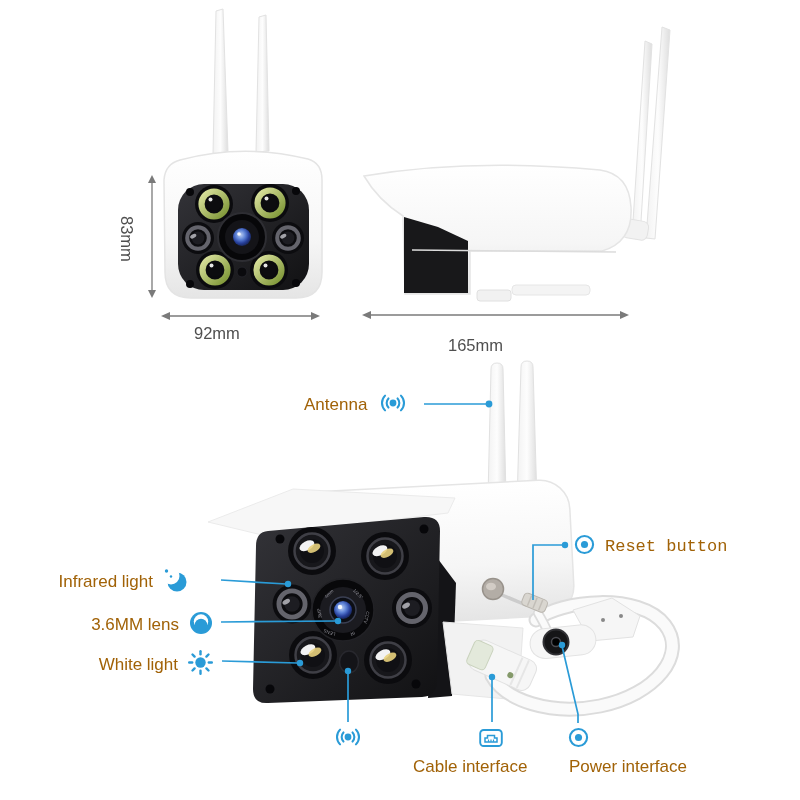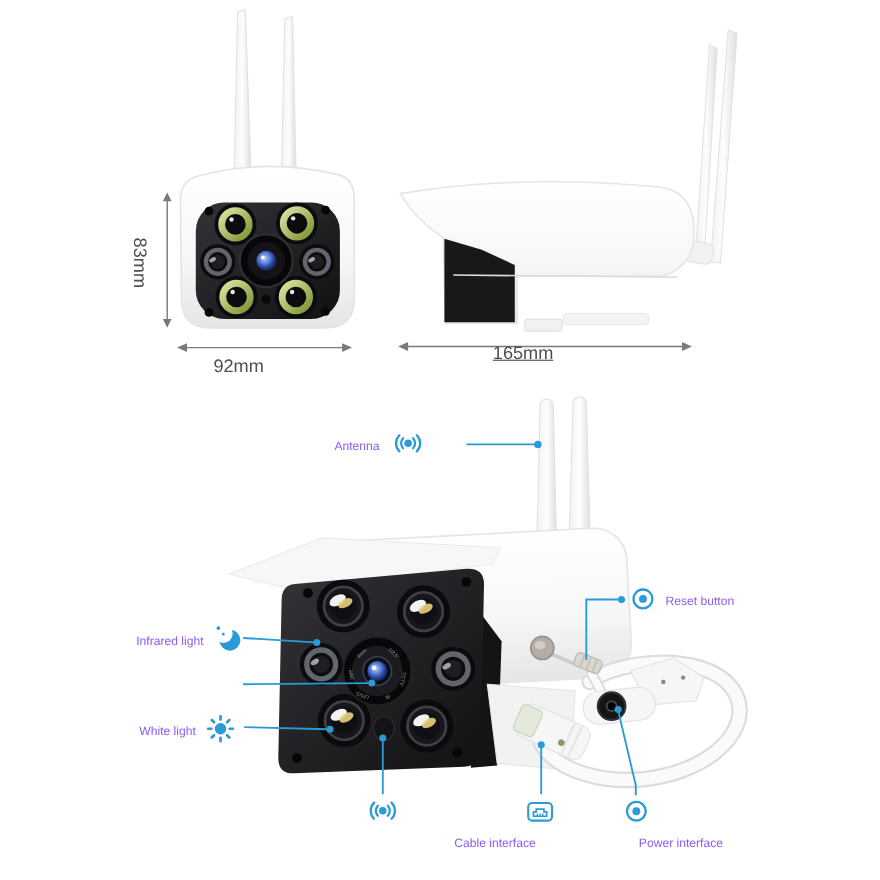--- a/index.html
+++ b/index.html
@@ -1,19 +1,19 @@
 <!DOCTYPE html>
 <html><head>
 <meta charset="utf-8">
 <style>
   html,body{margin:0;padding:0;background:#fff;}
   .stage{position:relative;width:800px;height:800px;background:#ffffff;overflow:hidden;
          font-family:"Liberation Sans",sans-serif;}
   .art{position:absolute;left:0;top:0;}
-  .label{position:absolute;color:#8b5cf6;font-size:11px;line-height:24px;white-space:nowrap;}
+  .label{position:absolute;color:#a16207;font-size:17px;line-height:24px;white-space:nowrap;}
   .dim{position:absolute;color:#4f4f4f;font-size:16.5px;line-height:20px;white-space:nowrap;}
   .dim-vert{writing-mode:vertical-rl;}
   .row{display:flex;align-items:center;gap:9px;position:absolute;}
   .icon{display:inline-block;flex:0 0 auto;}
   .center{text-align:left;}
 </style>
 </head>
 <body>
 
 <div class="stage">
@@ -220,47 +220,57 @@
       <circle cx="348" cy="671" r="3.2" stroke="none"></circle>
       <line x1="492" y1="678" x2="492" y2="722"></line>
       <circle cx="492" cy="677" r="3.2" stroke="none"></circle>
       <polyline points="562,646 578,714 578,723" fill="none"></polyline>
       <circle cx="562" cy="645" r="3.2" stroke="none"></circle>
     </g>
   </svg>
 
   <div class="dim dim-vert" style="left:117px;top:216px;">83mm</div>
   <div class="dim center" style="left:194px;top:323px;width:100px;">92mm</div>
-  <div class="dim center" style="left:448px;top:311px;width:108px;text-decoration:underline;">165mm</div>
+  <div class="dim center" style="left:448px;top:335px;width:108px;">165mm</div>
 
   <div class="row" style="left:304px;top:392px;">
     <span class="label" style="position:static;">Antenna</span>
     <span class="icon">
       <svg width="34" height="22" viewBox="0 0 36 22" fill="none" stroke="#2a9bd7" stroke-width="2.2" stroke-linecap="round">
         <circle cx="18" cy="11" r="3.6" fill="#2a9bd7" stroke="none"></circle>
         <path d="M13.2,6.2 A7,7 0 0 0 13.2,15.8"></path>
           <path d="M9.6,3.2 A11,11 0 0 0 9.6,18.8"></path>
         <path d="M22.8,6.2 A7,7 0 0 1 22.8,15.8"></path>
           <path d="M26.4,3.2 A11,11 0 0 1 26.4,18.8"></path>
       </svg>
     </span>
   </div>
 
-  <div class="row" style="right:580px;top:567px;">
+  <div class="row" style="right:612px;top:567px;">
     <span class="label" style="position:static;">Infrared light</span>
     <span class="icon">
       <svg width="26" height="26" viewBox="0 0 26 26">
         <circle cx="15" cy="15" r="9.5" fill="#2a9bd7"></circle>
         <circle cx="9" cy="9" r="8.5" fill="#ffffff"></circle>
         <circle cx="4.5" cy="4" r="1.7" fill="#2a9bd7"></circle>
         <circle cx="9" cy="9.5" r="1.2" fill="#2a9bd7"></circle>
       </svg>
     </span>
   </div>
 
+  <div class="row" style="right:586px;top:610px;">
+    <span class="label" style="position:static;">3.6MM lens</span>
+    <span class="icon">
+      <svg width="26" height="26" viewBox="0 0 26 26">
+        <circle cx="13" cy="13" r="11" fill="#2a9bd7"></circle>
+        <circle cx="13" cy="11.5" r="7.2" fill="#ffffff"></circle>
+        <circle cx="13" cy="15" r="6.2" fill="#2a9bd7"></circle>
+      </svg>
+    </span>
+  </div>
 
   <div class="row" style="right:586px;top:649px;justify-content:flex-end;">
     <span class="label" style="position:static;">White light</span>
     <span class="icon">
       <svg width="27" height="27" viewBox="0 0 27 27" stroke="#2a9bd7" stroke-width="2.4" stroke-linecap="round">
         <circle cx="13.5" cy="13.5" r="5.2" fill="#2a9bd7" stroke="none"></circle>
         <line x1="13.5" y1="2.2" x2="13.5" y2="5.2"></line>
           <line x1="13.5" y1="21.8" x2="13.5" y2="24.8"></line>
         <line x1="2.2" y1="13.5" x2="5.2" y2="13.5"></line>
           <line x1="21.8" y1="13.5" x2="24.8" y2="13.5"></line>
@@ -272,21 +282,21 @@
     </span>
   </div>
 
   <div class="row" style="left:573px;top:533px;">
     <span class="icon">
       <svg width="23" height="23" viewBox="0 0 22 22" fill="none">
         <circle cx="11" cy="11" r="8.2" stroke="#2a9bd7" stroke-width="2"></circle>
         <circle cx="11" cy="11" r="3.4" fill="#2a9bd7"></circle>
       </svg>
     </span>
-    <span class="label" style="position:static;">Reset button</span>
+    <span class="label" style="position:static;font-family:Liberation Mono, monospace;">Reset button</span>
   </div>
 
   <span class="icon" style="position:absolute;left:331px;top:726px;">
     <svg width="34" height="22" viewBox="0 0 36 22" fill="none" stroke="#2a9bd7" stroke-width="2.2" stroke-linecap="round">
       <circle cx="18" cy="11" r="3.6" fill="#2a9bd7" stroke="none"></circle>
       <path d="M13.2,6.2 A7,7 0 0 0 13.2,15.8"></path>
         <path d="M9.6,3.2 A11,11 0 0 0 9.6,18.8"></path>
       <path d="M22.8,6.2 A7,7 0 0 1 22.8,15.8"></path>
         <path d="M26.4,3.2 A11,11 0 0 1 26.4,18.8"></path>
     </svg>
@@ -302,15 +312,15 @@
     </svg>
   </span>
   <div class="label" style="left:413px;top:755px;width:132px;text-align:left;">Cable interface</div>
 
   <span class="icon" style="position:absolute;left:567px;top:726px;">
     <svg width="23" height="23" viewBox="0 0 22 22" fill="none">
       <circle cx="11" cy="11" r="8.2" stroke="#2a9bd7" stroke-width="2"></circle>
       <circle cx="11" cy="11" r="3.4" fill="#2a9bd7"></circle>
     </svg>
   </span>
-  <div class="label" style="left:551px;top:755px;width:136px;text-align:center;">Power interface</div>
+  <div class="label" style="left:551px;top:755px;width:136px;text-align:right;">Power interface</div>
 
 </div>
 
 </body></html>

